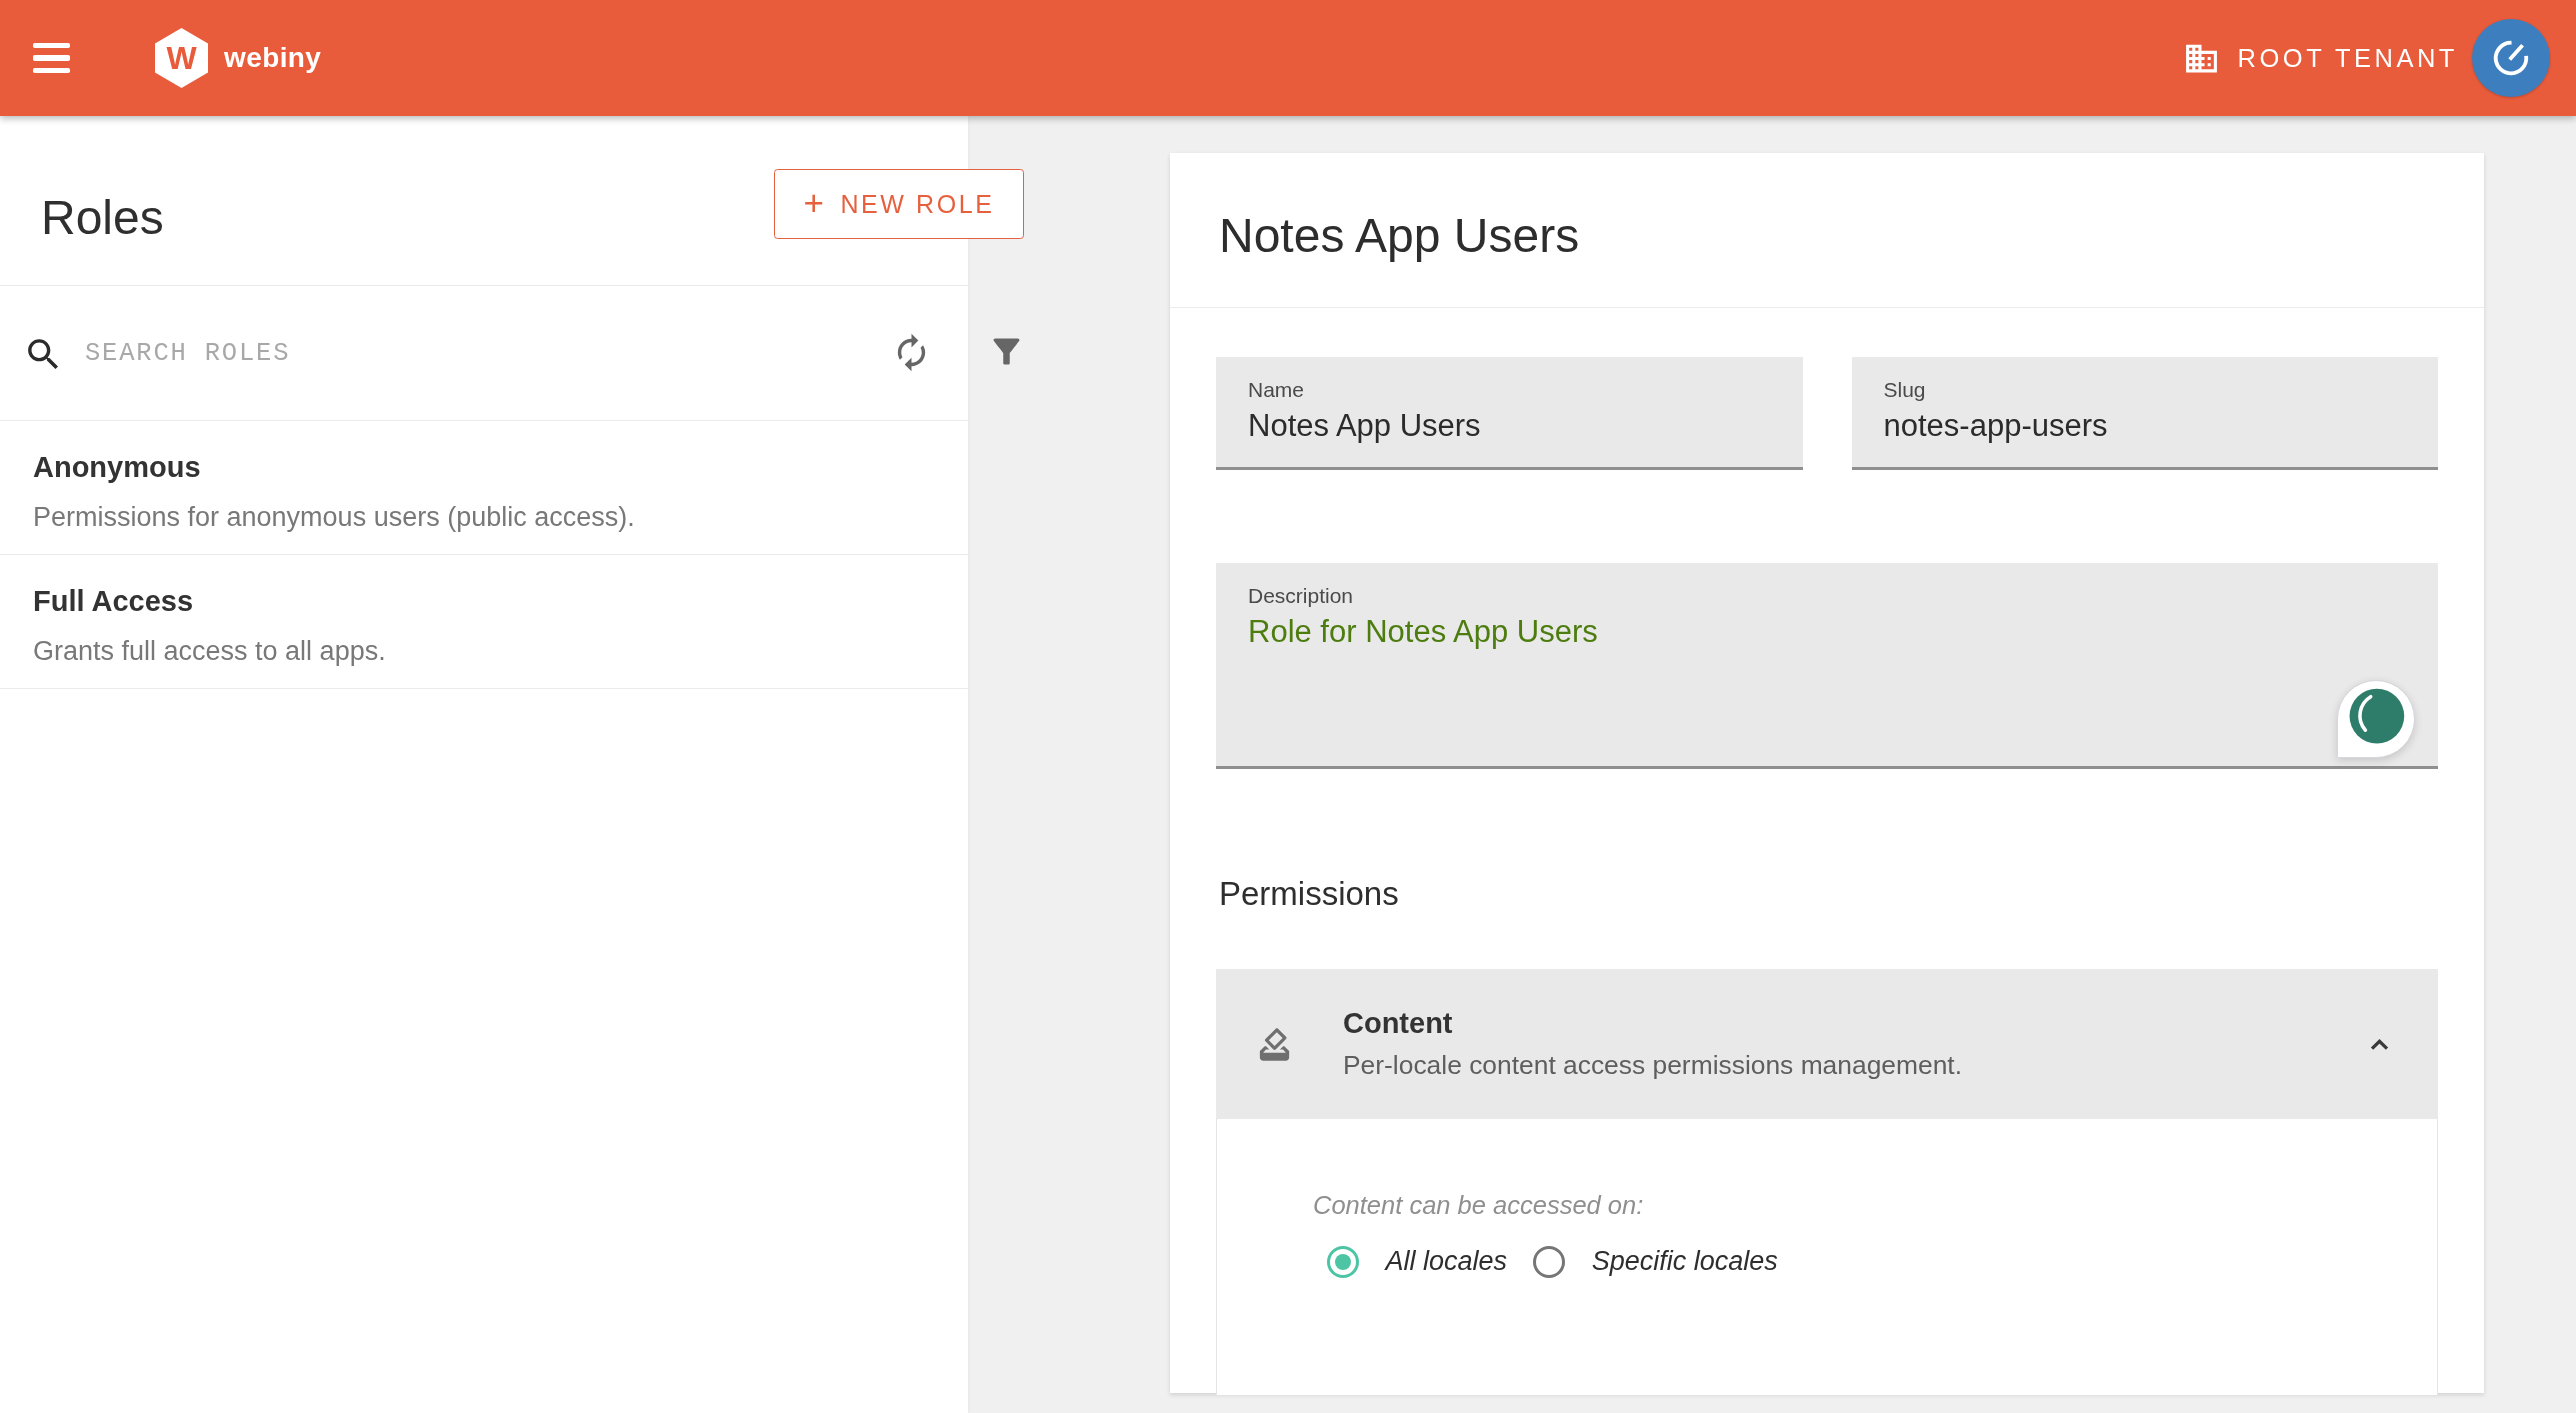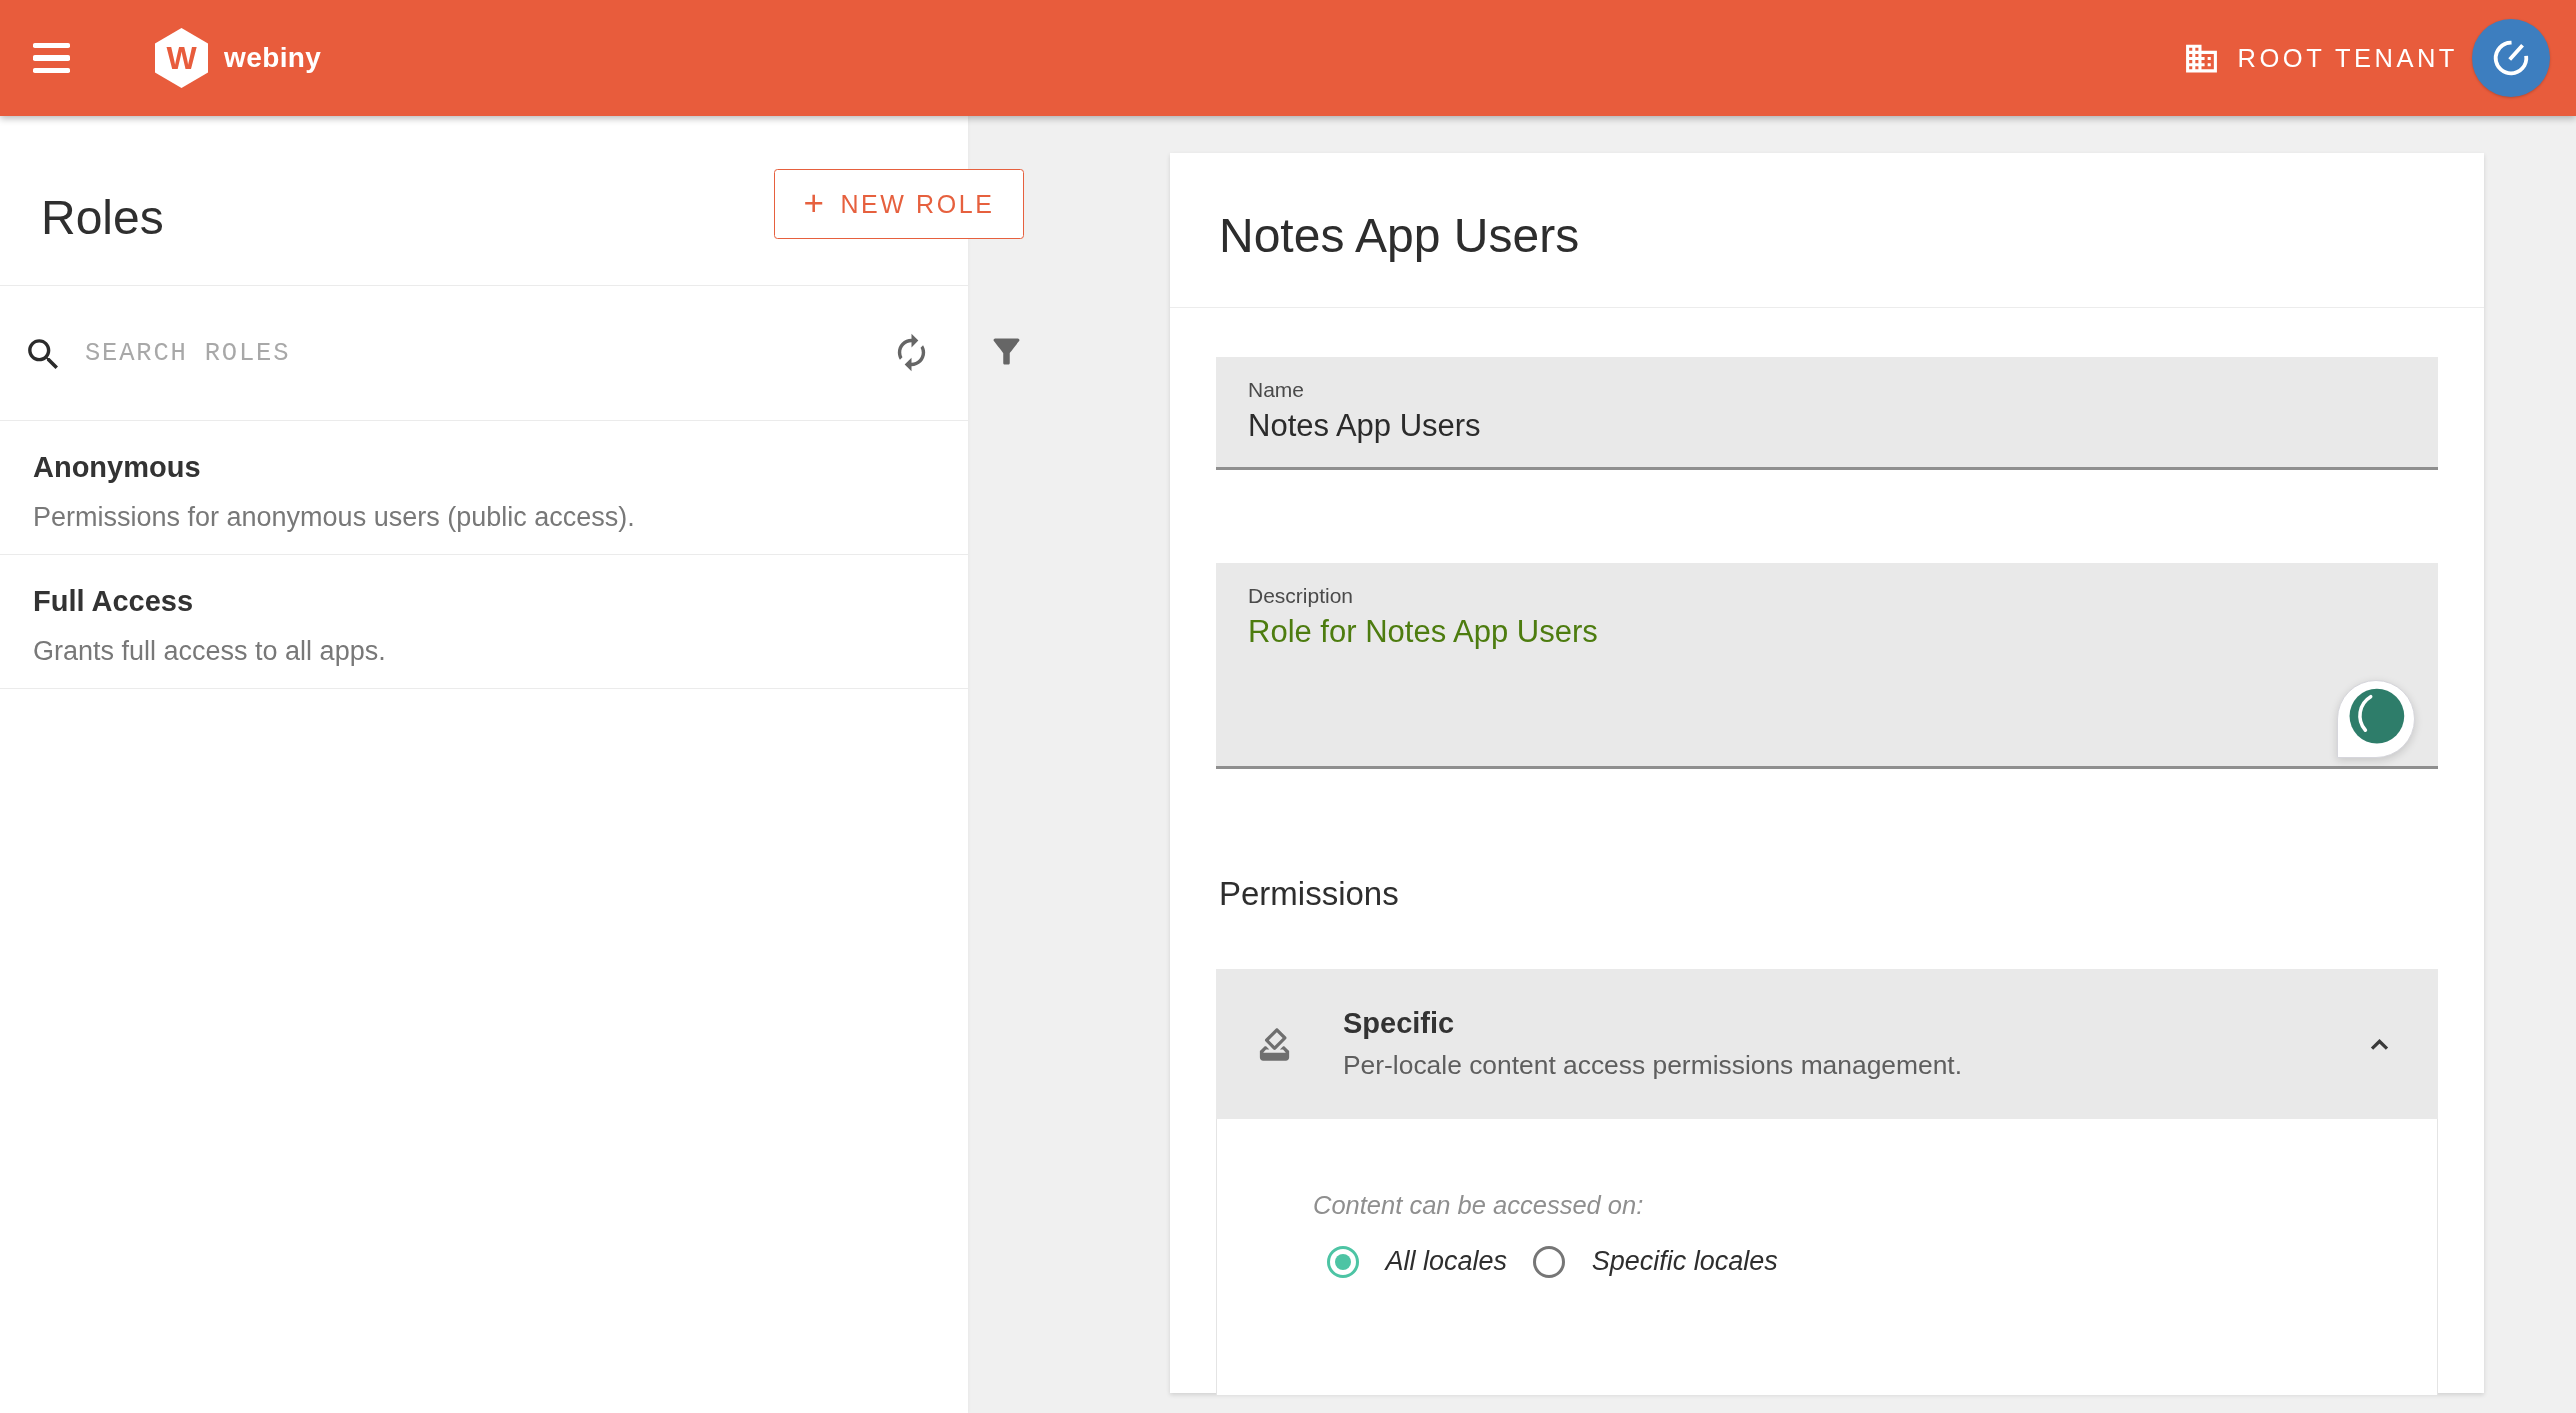--- a/index.html
+++ b/index.html
@@ -184,36 +184,40 @@
 <section class="card">
   <div class="card-title-row">
     <h2 class="card-title">Notes App Users</h2>
   </div>
 
   <div class="fields-row">
     <div class="field">
       <div class="field-label">Name</div>
       <input class="field-input" type="text" value="Notes App Users" style="">
     </div>
+    <div class="field">
+      <div class="field-label">Slug</div>
+      <input class="field-input" type="text" value="notes-app-users" style="">
+    </div>
   </div>
 
   <div class="desc-field">
     <div class="field-label">Description</div>
     <textarea class="desc-input" style="">Role for Notes App Users</textarea>
   </div>
 
   <h3 class="permissions-heading">Permissions</h3>
 
   <div class="accordion">
     <div class="accordion-header">
       <svg width="39" height="39" viewBox="0 0 24 24">
         <path fill="#6f6f6f" d="M18 13h-.68l-2 2h1.91L19 17H5l1.78-2h2.05l-2-2H6l-3 3v4c0 1.1.89 2 1.99 2H19c1.1 0 2-.9 2-2v-4l-3-3zm-1-5.05-4.95 4.95-3.54-3.54 4.95-4.95L17 7.95zm-4.24-5.66L6.39 8.66c-.39.39-.39 1.02 0 1.41l4.95 4.95c.39.39 1.02.39 1.41 0l6.36-6.36c.39-.39.39-1.02 0-1.41L14.16 2.3c-.38-.4-1.01-.4-1.4-.01z"></path>
       </svg>
       <div class="accordion-text">
-        <div class="accordion-title">Specific</div>
+        <div class="accordion-title">Content</div>
         <div class="accordion-subtitle">Per-locale content access permissions management.</div>
       </div>
       <button class="accordion-chevron">
         <svg width="39" height="39" viewBox="0 0 24 24">
           <path fill="none" stroke="#3a3a3a" stroke-width="2" d="M7.4 14.6 12 10l4.6 4.6"></path>
         </svg>
       </button>
     </div>
     <div class="accordion-body">
       <div class="access-question">Content can be accessed on:</div>

